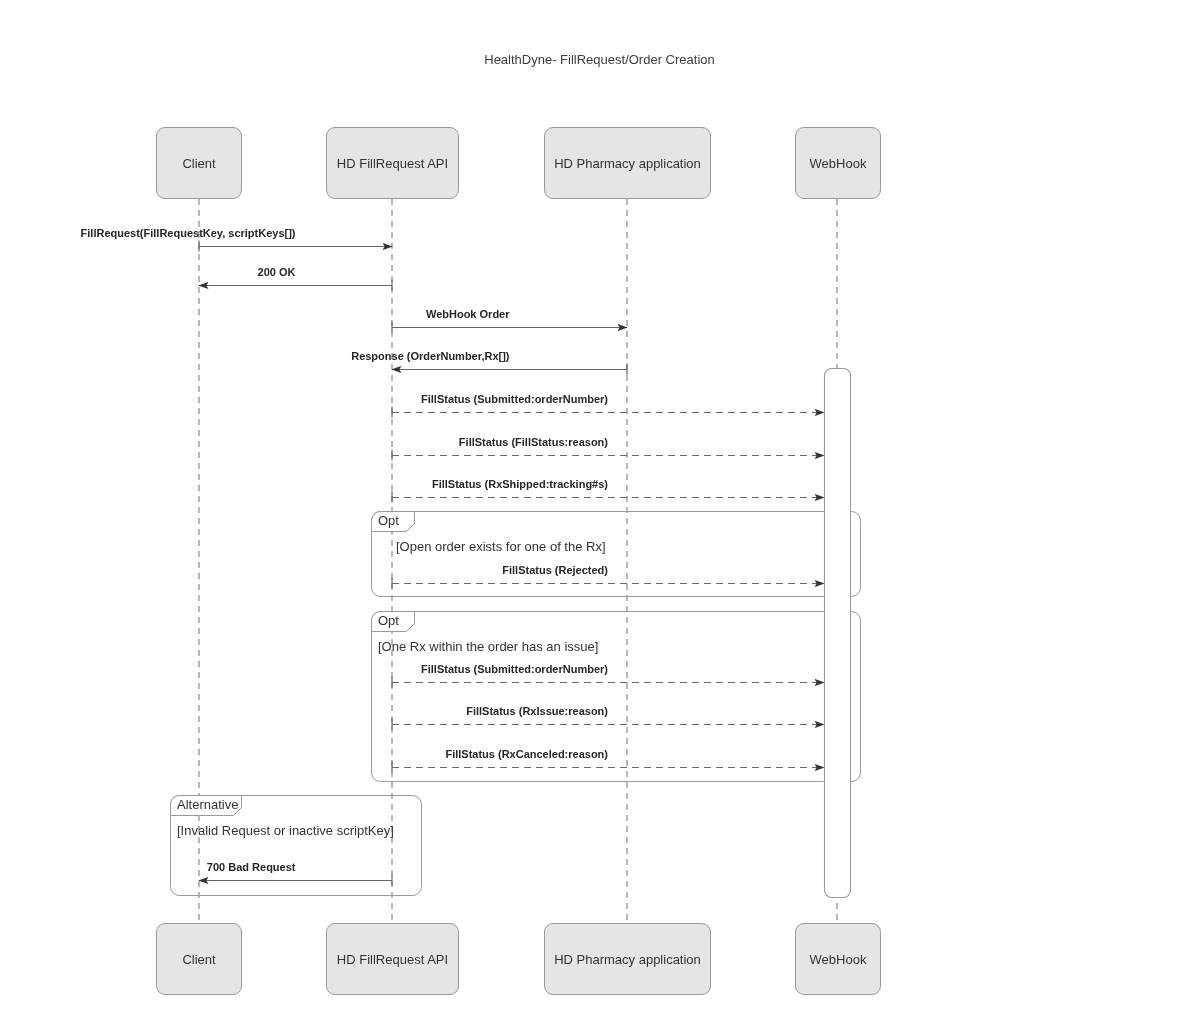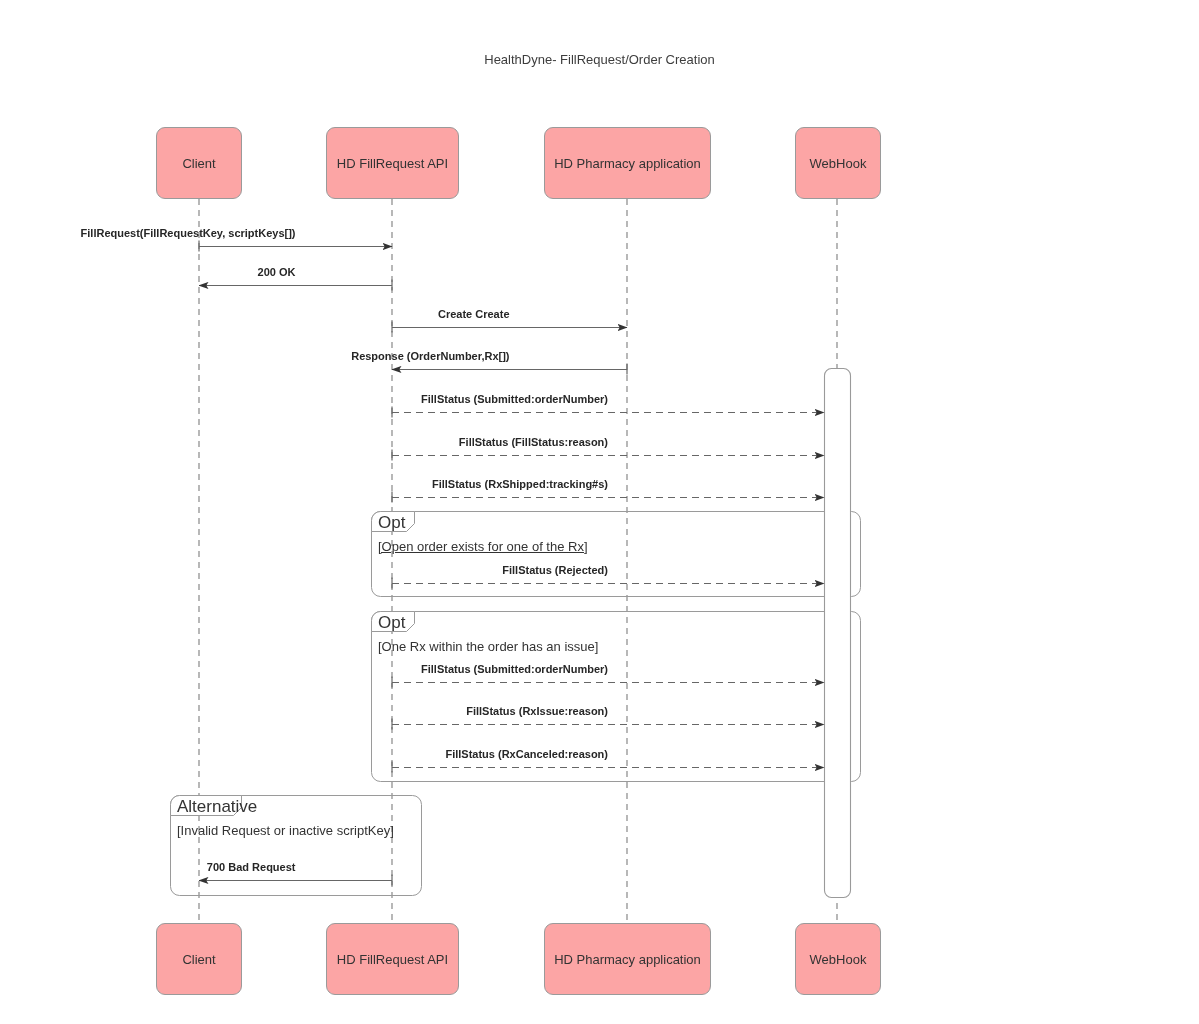--- a/index.html
+++ b/index.html
@@ -31,40 +31,40 @@
     text-align: center;
     font-size: 13px;
     color: #3d3d3d;
     font-family: "Liberation Sans", sans-serif;
   }
   .participant-box {
     position: absolute;
     box-sizing: border-box;
     border: 1px solid #9a9a9a;
     border-radius: 9px;
-    background: #fca5a5;
+    background: #e5e5e5;
     display: flex;
     align-items: center;
     justify-content: center;
     font-size: 13px;
     color: #333333;
     text-align: center;
   }
   .msg-label {
     position: absolute;
     font-size: 11px;
     font-weight: bold;
     color: #262626;
     white-space: nowrap;
     text-align: center;
     font-family: "Liberation Sans", sans-serif;
   }
   .frag-tag-label {
     position: absolute;
-    font-size: 17px;
+    font-size: 13px;
     color: #333333;
     white-space: nowrap;
     font-family: "Liberation Sans", sans-serif;
   }
   .frag-cond-label {
     position: absolute;
     font-size: 13px;
     color: #333333;
     white-space: nowrap;
     font-family: "Liberation Sans", sans-serif;
@@ -160,21 +160,21 @@
       </div>
     </div>
   <div id="message-labels">
       <div class="msg-label" style="left: 0px; top: 227px; width: 0px; transform: translateX(295.5px); display: flex; justify-content: center;">
         <span style="transform: translateX(-50%); white-space: nowrap; padding-left: 44px;">FillRequest(FillRequestKey, scriptKeys[])</span>
       </div>
       <div class="msg-label" style="left: 0px; top: 266px; width: 0px; transform: translateX(295.5px); display: flex; justify-content: center;">
         <span style="transform: translateX(-50%); white-space: nowrap;">200 OK</span>
       </div>
       <div class="msg-label" style="left: 0px; top: 308px; width: 0px; transform: translateX(509.5px); display: flex; justify-content: center;">
-        <span style="transform: translateX(-50%); white-space: nowrap;">Create Create</span>
+        <span style="transform: translateX(-50%); white-space: nowrap;">WebHook Order</span>
       </div>
       <div class="msg-label" style="left: 0px; top: 350px; width: 0px; transform: translateX(509.5px); display: flex; justify-content: center;">
         <span style="transform: translateX(-50%); white-space: nowrap;">Response (OrderNumber,Rx[])</span>
       </div>
       <div class="msg-label" style="left: 0px; top: 393px; width: 0px; transform: translateX(608px); display: flex; justify-content: center;">
         <span style="transform: translateX(-50%); white-space: nowrap;">FillStatus (Submitted:orderNumber)</span>
       </div>
       <div class="msg-label" style="left: 0px; top: 436px; width: 0px; transform: translateX(608px); display: flex; justify-content: center;">
         <span style="transform: translateX(-50%); white-space: nowrap;">FillStatus (FillStatus:reason)</span>
       </div>
@@ -192,20 +192,20 @@
       </div>
       <div class="msg-label" style="left: 0px; top: 748px; width: 0px; transform: translateX(608px); display: flex; justify-content: center;">
         <span style="transform: translateX(-50%); white-space: nowrap;">FillStatus (RxCanceled:reason)</span>
       </div>
       <div class="msg-label" style="left: 0px; top: 861px; width: 0px; transform: translateX(295.5px); display: flex; justify-content: center;">
         <span style="transform: translateX(-50%); white-space: nowrap;">700 Bad Request</span>
       </div>
     </div>
   <div id="fragment-labels">
       <div class="frag-tag-label" style="left: 378px; top: 513px;">Opt</div>
-      <div class="frag-cond-label" style="left: 378px; top: 539px; text-decoration: underline;">[Open order exists for one of the Rx]</div>
+      <div class="frag-cond-label" style="left: 396px; top: 539px;">[Open order exists for one of the Rx]</div>
       <div class="frag-tag-label" style="left: 378px; top: 613px;">Opt</div>
       <div class="frag-cond-label" style="left: 378px; top: 639px;">[One Rx within the order has an issue]</div>
       <div class="frag-tag-label" style="left: 177px; top: 797px;">Alternative</div>
       <div class="frag-cond-label" style="left: 177px; top: 823px;">[Invalid Request or inactive scriptKey]</div>
     </div>
 
 </div>
 
 </body></html>

